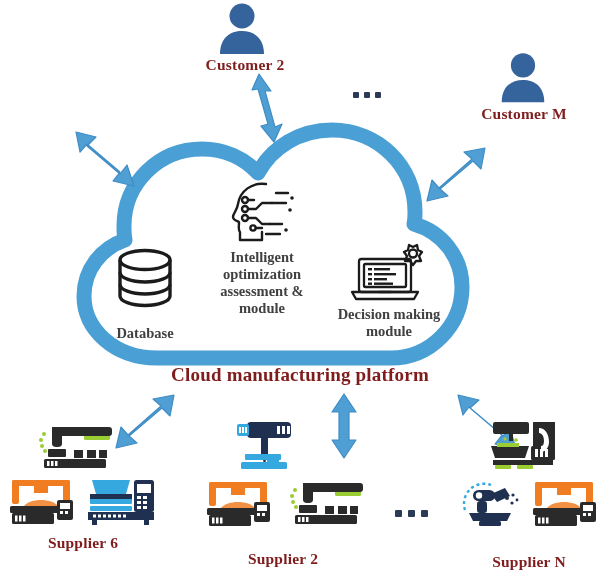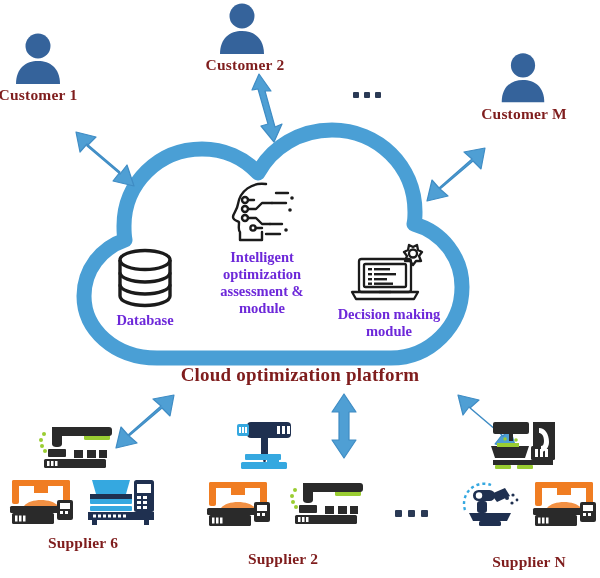--- a/index.html
+++ b/index.html
@@ -12,21 +12,21 @@
     font-family:"Liberation Serif", serif;
     font-weight:bold;
     text-align:center;
     white-space:nowrap;
     letter-spacing:.2px;
   }
   .lbl-customer{font-size:15.5px;}
   .lbl-supplier{font-size:15.5px;}
   .lbl-platform{font-size:19px;}
   .lbl-module{
-    color:#6d28d9;
+    color:#404040;
     font-family:"Liberation Serif", serif;
     font-weight:bold;
     text-align:center;
     font-size:14.5px;
     line-height:17px;
   }
   .dots{position:absolute;display:flex;gap:5px;}
   .dots i{display:block;width:6px;height:6px;background:#2b3a55;border-radius:1px;}
   svg{display:block;overflow:visible;}
   .arrow-svg{position:absolute;}
@@ -45,27 +45,20 @@
              C 62 63 97 29 140 29
              C 162 29 182 38 196 53
              C 210 27 238 10 270 10
              C 316 10 353 46 353 92
              C 353 96 353 100 352 104
              C 380 112 400 137 400 167
              C 400 206 368 238 329 238
              Z" fill="#ffffff" stroke="#4a9fd5" stroke-width="15" stroke-linejoin="round"></path>
   </svg>
 
-  <div class="node" style="left:8px;top:28px;">
-    <svg width="60" height="60" viewBox="0 0 60 60">
-      <circle cx="30" cy="18" r="12.5" fill="#35639b"></circle>
-      <path d="M8 56 C8 40 18 33 30 33 C42 33 52 40 52 56 Z" fill="#35639b"></path>
-    </svg>
-    <div class="lbl lbl-customer" style="width:110px;margin-left:-25px;margin-top:-2px;">Customer 1</div>
-  </div>
 
   <div class="node" style="left:190px;top:-2px;">
     <svg width="60" height="60" viewBox="0 0 60 60" style="margin-left:22px;">
       <circle cx="30" cy="18" r="12.5" fill="#35639b"></circle>
       <path d="M8 56 C8 40 18 33 30 33 C42 33 52 40 52 56 Z" fill="#35639b"></path>
     </svg>
     <div class="lbl lbl-customer" style="width:110px;margin-top:-2px;">Customer 2</div>
   </div>
 
   <div class="node" style="left:470px;top:48px;">
@@ -102,21 +95,21 @@
 
   <div class="node" style="left:104px;top:246px;">
     <svg width="66" height="66" viewBox="0 0 66 66" style="margin-left:8px;">
       <g fill="none" stroke="#1b1b1b" stroke-width="3.4">
         <ellipse cx="33" cy="14" rx="25" ry="9.5"></ellipse>
         <path d="M8 14 L8 50 C8 55.2 19.2 59.5 33 59.5 C46.8 59.5 58 55.2 58 50 L58 14"></path>
         <path d="M8 26.5 C8 31.7 19.2 36 33 36 C46.8 36 58 31.7 58 26.5"></path>
         <path d="M8 38.5 C8 43.7 19.2 48 33 48 C46.8 48 58 43.7 58 38.5"></path>
       </g>
     </svg>
-    <div class="lbl-module" style="width:82px;margin-top:0;">Database</div>
+    <div class="lbl-module" style="width:82px;margin-top:13px;">Database</div>
   </div>
 
   <div class="node" style="left:200px;top:178px;">
     <svg width="70" height="68" viewBox="0 0 70 68" style="margin-left:28px;">
       <g fill="none" stroke="#1b1b1b" stroke-width="2.4" stroke-linecap="round" stroke-linejoin="round">
         <path d="M38 6 C24 4 12 13 10 26 C9 33 5 35 5 39 C5 42 9 43 11 44
                  C11 50 10 52 12 54 L12 62 L34 62 L34 54"></path>
         <path d="M20 22 L26 22"></path>
         <circle cx="17" cy="22" r="3"></circle>
         <path d="M20 31 L28 31 L34 25 L44 25"></path>
@@ -166,21 +159,21 @@
         <path d="M62 2 L66 4 L70 2 L71 7 L75 9 L72 13 L74 18 L69 18 L66 22 L63 18 L58 18 L60 13 L57 9 L61 7 Z"></path>
         <circle cx="66" cy="10.5" r="4"></circle>
       </g>
     </svg>
     <div class="lbl-module" style="width:112px;margin-top:1px;">
       <div>Decision making</div>
       <div>module</div>
     </div>
   </div>
 
-  <div class="lbl lbl-platform" style="position:absolute;left:0;top:364px;width:600px;">Cloud optimization platform</div>
+  <div class="lbl lbl-platform" style="position:absolute;left:0;top:364px;width:600px;">Cloud manufacturing platform</div>
 
   <svg class="arrow-svg" style="left:110px;top:392px;" width="70" height="62" viewBox="0 0 70 62">
     <g fill="#4f9fd4" stroke="#3f8cc4" stroke-width="1.2" stroke-linejoin="round">
       <path d="M64 3 L60 24 L52 16 L19 44 L27 51 L6 56 L11 35 L18 43 L51 14 L43 7 Z"></path>
     </g>
   </svg>
 
   <svg class="arrow-svg" style="left:327px;top:392px;" width="34" height="68" viewBox="0 0 34 68">
     <g fill="#4f9fd4" stroke="#3f8cc4" stroke-width="1.2" stroke-linejoin="round">
       <path d="M17 2 L29 20 L22 20 L22 48 L29 48 L17 66 L5 48 L12 48 L12 20 L5 20 Z"></path>

